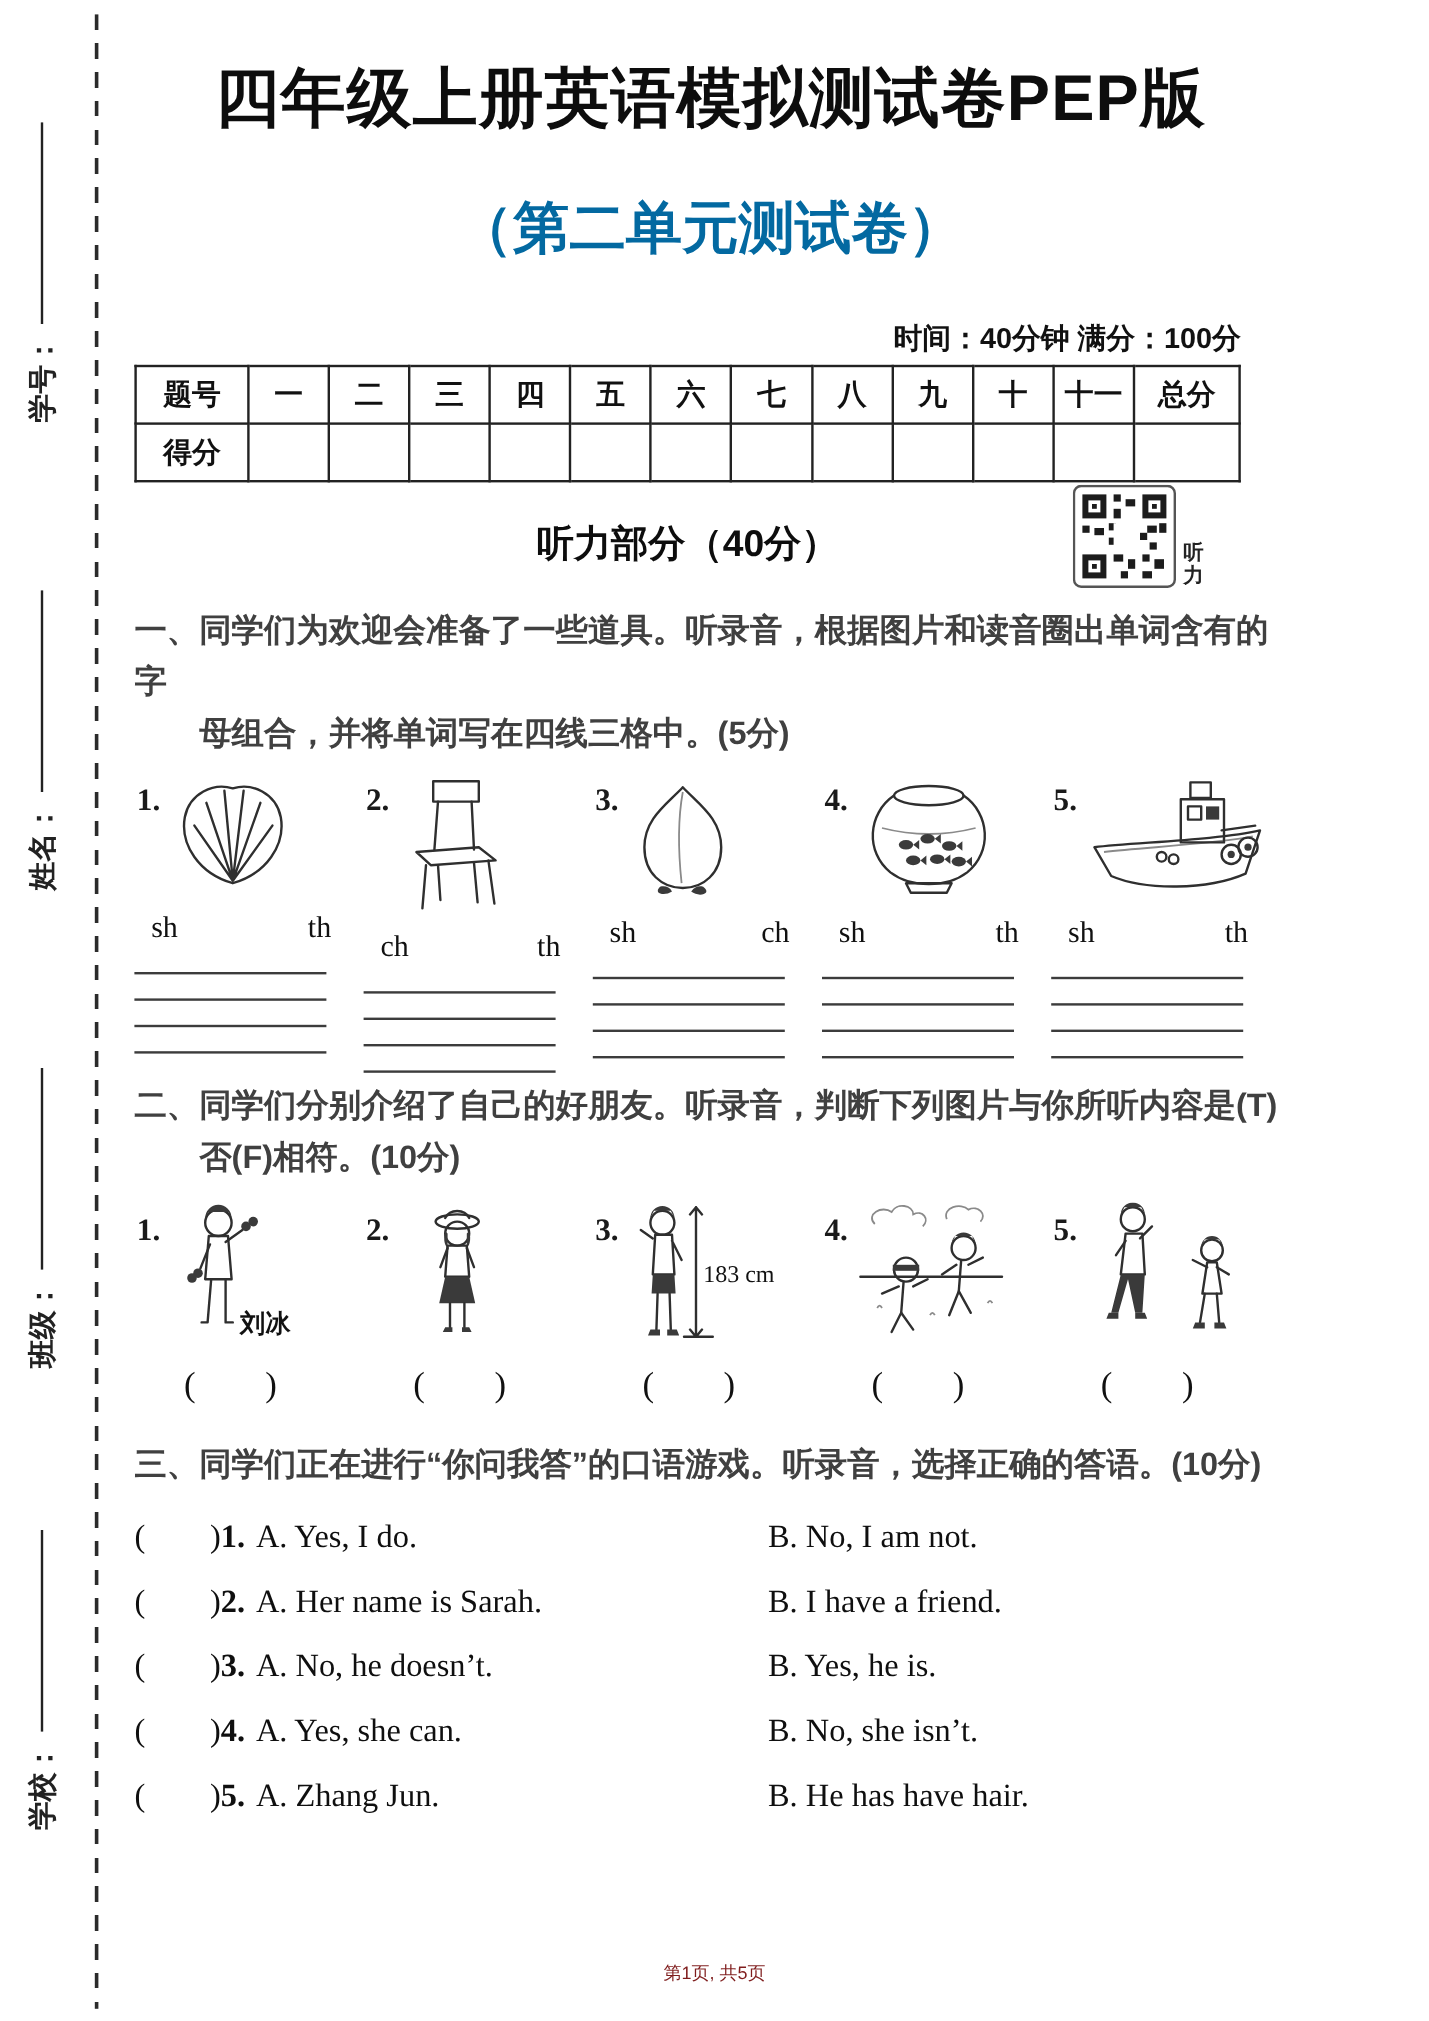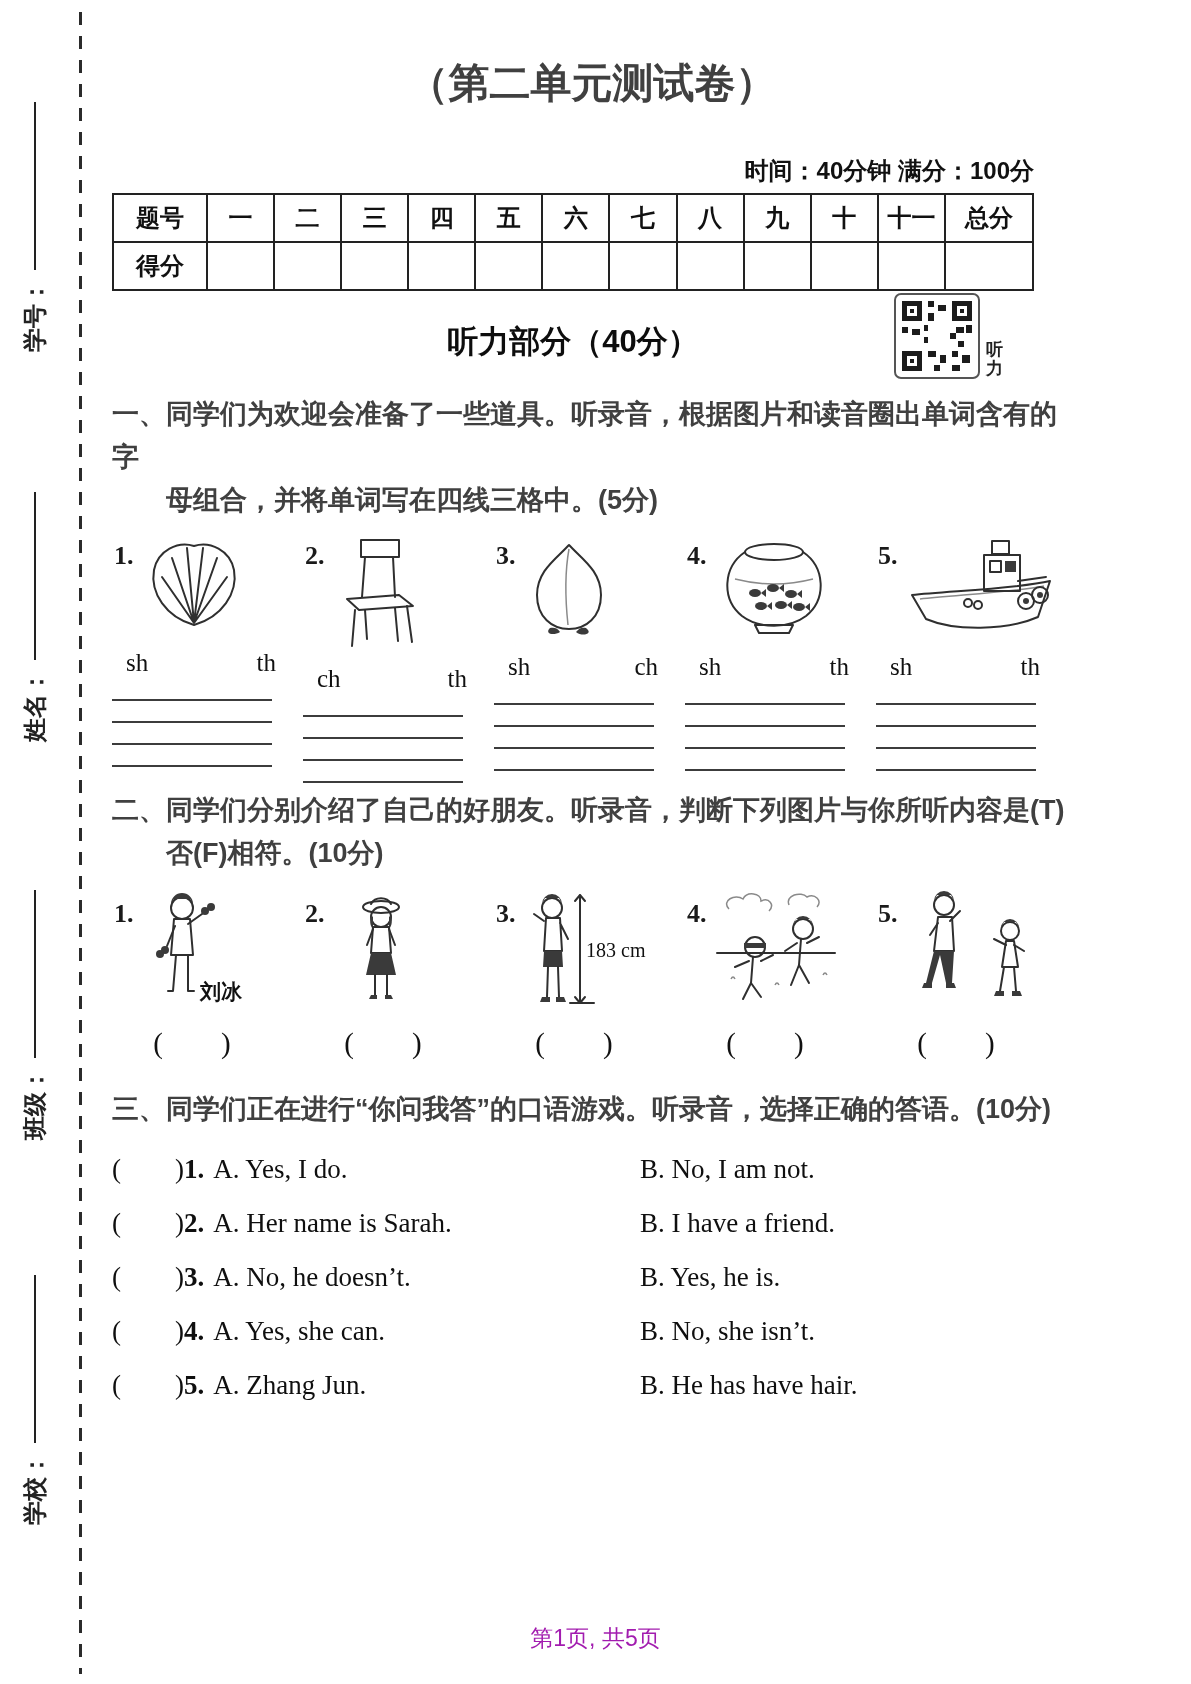--- a/index.html
+++ b/index.html
@@ -11,21 +11,21 @@
     background:repeating-linear-gradient(to bottom,#2b2b2b 0 13px,transparent 13px 24px);}
   .vgroup{position:absolute;left:18px;width:270px;height:34px;
     transform:rotate(-90deg);transform-origin:0 0;
     display:flex;align-items:center;gap:10px;
     font-size:24px;font-weight:600;color:#222;white-space:nowrap;}
   .vg-line{display:inline-block;width:168px;height:0;border-bottom:2.5px solid #222;}
 
   
   .content{position:absolute;left:112px;top:0;width:960px;}
   .title{margin-top:46px;text-align:center;font-size:54px;font-weight:900;letter-spacing:1px;color:#0d0d0d;}
-  .subtitle{margin-top:56px;text-align:center;font-size:41px;font-weight:800;color:#404040;}
+  .subtitle{margin-top:40px;text-align:center;font-size:47px;font-weight:800;color:#0369a1;}
   .meta{margin-top:44px;width:922px;text-align:right;font-size:24px;font-weight:600;color:#111;}
 
   table.score-table{margin-top:6px;border-collapse:collapse;width:922px;table-layout:fixed;padding-left:23px;}
   table.score-table td{border:2px solid #222;height:46px;text-align:center;
     font-size:24px;font-weight:600;color:#111;padding:0;}
   td.st-first{width:92px;}
   td.st-last{width:86px;}
 
   .listen-row{position:relative;width:922px;height:96px;}
   .listen-title{position:absolute;left:0;right:0;top:30px;text-align:center;
@@ -56,21 +56,21 @@
   .s2-paren{margin-top:14px;text-align:center;width:160px;white-space:pre;
     font-family:"Liberation Serif",serif;font-size:29px;color:#111;}
 
   
   .q-row{display:flex;margin-top:23px;font-family:"Liberation Serif",serif;font-size:27px;color:#0f0f0f;}
   .q-left{width:528px;display:flex;align-items:baseline;}
   .q-bracket{white-space:pre;}
   .q-num{font-weight:700;margin-right:9px;}
   .q-b{flex:0 0 auto;}
 
-  .footer{position:absolute;left:0;right:0;bottom:30px;text-align:center;font-size:23px;color:#a21caf;}
+  .footer{position:absolute;left:0;right:0;bottom:30px;text-align:center;font-size:15px;color:#7f1d1d;}
 
   svg{display:block;}
   .ink{stroke:#2f2f2f;stroke-width:2;fill:none;stroke-linecap:round;stroke-linejoin:round;}
   .ink-fill{fill:#3a3a3a;stroke:none;}
   .ink-soft{stroke:#8a8a8a;stroke-width:1.5;fill:none;}
 </style>
 </head>
 <body>
 
 <div class="page">
@@ -88,20 +88,21 @@
     <span>班级：</span>
     <span class="vg-line"></span>
   </div>
   <div class="vgroup" style="top:1525px">
     <span>学校：</span>
     <span class="vg-line"></span>
   </div>
 
   <div class="content">
 
+    <div class="title">四年级上册英语模拟测试卷PEP版</div>
     <div class="subtitle">（第二单元测试卷）</div>
     <div class="meta">时间：40分钟  满分：100分</div>
 
     <table class="score-table">
       <tbody>
           <tr>
         <td class="st-first">题号</td>
         <td>一</td>
         <td>二</td>
         <td>三</td>

